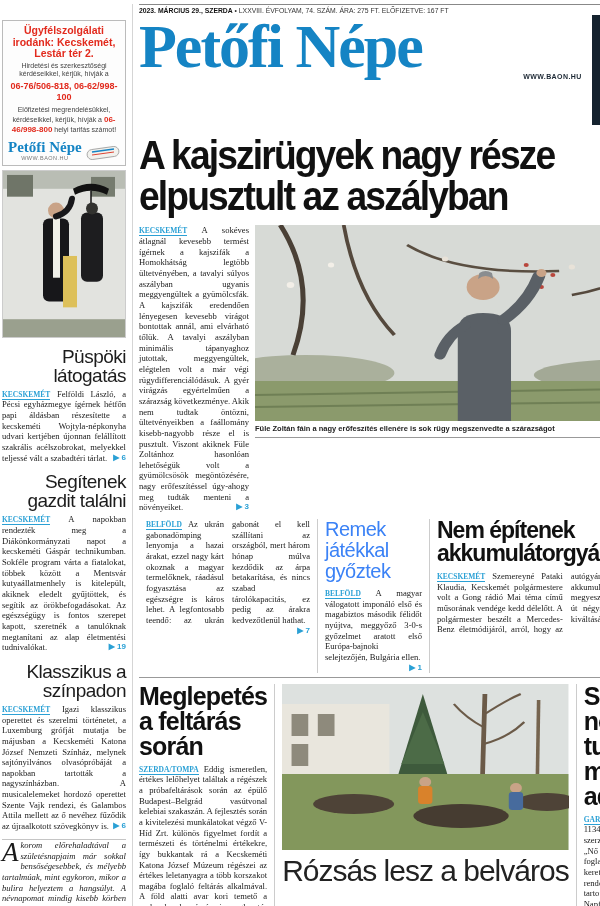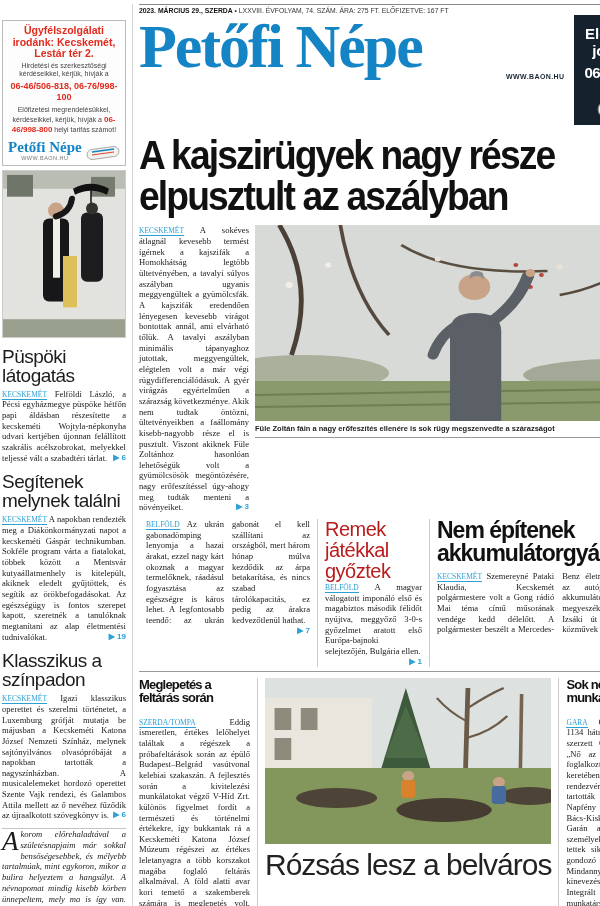--- a/index.html
+++ b/index.html
@@ -17,22 +17,22 @@
   .service-phones { color:#e22a1d; font-weight:bold; font-size:9px; margin:3px 0; line-height:1.2; }
   .service-note { font-size:7px; color:#444; line-height:1.25; }
   .service-note b { color:#e22a1d; font-size:8px; }
   .service-logo-row { display:flex; align-items:flex-end; justify-content:space-between; margin-top:5px; padding:0 2px; }
   .mini-logo { color:#1584c4; font-family:"Liberation Serif", serif; font-weight:bold; font-size:15px; line-height:1; text-align:left; }
   .mini-site { font-size:5.5px; color:#777; letter-spacing:.5px; }
   .paper-roll { width:34px; height:16px; }
   .egy-banner { background:#e32119; color:#fff; font-weight:bold; font-size:12px; letter-spacing:.5px; padding:3px 6px; margin-top:8px; }
   .side-photo { width:100%; height:168px; border:1px solid #ccc; display:block; margin-top:4px; }
   .side-art { padding-top:5px; }
-  .side-title { font-size:19px; line-height:1.0; color:#1c1c1c; letter-spacing:-0.5px; margin:4px 0 4px; font-weight:500;}
-  .kicker { color:#2aa0d5; font-weight:normal; font-size:7.5px; border-bottom:1px solid #2aa0d5; }
+  .side-title { font-size:19px; line-height:1.0; color:#1c1c1c; letter-spacing:-0.5px; margin:4px 0 4px; font-weight:500;text-align:right;}
+  .kicker { color:#2aa0d5; font-weight:bold; font-size:7.5px; border-bottom:1px solid #2aa0d5; }
   .body-txt { font-family:"Liberation Serif", serif; font-size:8.6px; line-height:1.24; text-align:justify; color:#1a1a1a; }
   .more { color:#2aa0d5; font-weight:bold; font-size:8px; float:right; font-family:"Liberation Sans",sans-serif;}
   .side-rule { border-top:1px solid #c5c5c5; margin:7px 0 0; }
   .gm-title { color:#e22a1d; font-size:19px; font-weight:500; margin:6px 0 3px; }
   .gm-body { font-family:"Liberation Serif", serif; font-style:italic; font-size:8.6px; line-height:1.25; text-align:justify; color:#1a1a1a; }
   .gm-drop { float:left; font-size:27px; line-height:.78; padding:2px 2px 0 0; font-style:italic; }
   
   #main { flex:1 1 auto; border-left:1px solid #d5d5d5; padding-left:6px; display:flex; flex-direction:column; }
   .dateline-row { border-top:1px solid #888; padding:2px 0 1px; display:flex; justify-content:space-between; font-size:6.8px; color:#333; }
   .dateline b { color:#111; }
@@ -47,43 +47,43 @@
   .main-headline { font-weight:bold; font-size:40px; line-height:1.03; letter-spacing:-2px; color:#111; margin:10px 0 8px; transform:scaleX(.93); transform-origin:left; white-space:nowrap; }
   .lead-row { display:flex; gap:6px; }
   .lead-text { flex:0 0 110px; }
   .lead-photo-col { flex:1; }
   .lead-photo { width:100%; height:196px; display:block; }
   .caption-row { display:flex; justify-content:space-between; font-size:7.5px; font-weight:bold; color:#222; padding:3px 0 4px; border-bottom:1px solid #999; }
   .row3 { display:flex; gap:0; margin-top:6px; padding-bottom:4px; border-bottom:1px solid #999; }
   .row3 > .col { padding:0 7px; }
   .row3 > .col + .col { border-left:1px solid #ccc; }
   .h-bold { font-weight:bold; font-size:23px; line-height:1.0; letter-spacing:-1px; color:#111; margin-bottom:6px; }
-  .h-light { font-weight:400; font-size:20px; line-height:1.05; letter-spacing:-0.5px; color:#b91c1c; }
+  .h-light { font-weight:400; font-size:20px; line-height:1.05; letter-spacing:-0.5px; color:#3b82f6; margin-bottom:6px; }
   .two-col { column-count:2; column-gap:8px; }
   .bottom-row { display:flex; margin-top:6px; flex:1; }
   .bottom-row > .col { padding:0 7px; }
   .bottom-row > .col + .col { border-left:1px solid #ccc; }
   .col-excav { flex:0 0 118px; padding-left:0 !important; }
   .col-center { flex:1; padding:0 6px; }
   .col-women { flex:0 0 128px; }
-  .h-bold-sm { font-weight:bold; font-size:13px; line-height:1.0; letter-spacing:-0.8px; margin-bottom:13px; color:#111; }
+  .h-bold-sm { font-weight:bold; font-size:25px; line-height:1.0; letter-spacing:-0.8px; margin-bottom:5px; color:#111; }
   .park-photo { width:100%; height:166px; display:block; }
   .roses-title { font-size:30px; font-weight:400; letter-spacing:-1px; color:#222; margin:4px 0 3px; white-space:nowrap; }
   .clearfix::after { content:""; display:block; clear:both; }
 </style>
 </head>
 <body>
 
 <div id="page">
 
   <aside id="sidebar">
     <div class="service-box">
       <div class="service-title">Ügyfélszolgálati irodánk: Kecskemét, Lestár tér 2.</div>
       <div class="service-sub">Hirdetési és szerkesztőségi kérdéseikkel, kérjük, hívják a</div>
-      <div class="service-phones">06-46/506-818, 06-76/998-100</div>
+      <div class="service-phones">06-76/506-818, 06-62/998-100</div>
       <div class="service-note">
         <span>Előfizetési megrendelésükkel, kérdéseikkel, kérjük, hívják a </span><b>06-46/998-800</b><span> helyi tarifás számot!</span>
       </div>
       <div class="service-logo-row">
         <div>
           <div class="mini-logo">Petőfi Népe</div>
           <div class="mini-site">WWW.BAON.HU</div>
         </div>
         <svg class="paper-roll" viewBox="0 0 34 16">
           <rect x="1" y="3" width="32" height="10" rx="5" fill="#f2f2ee" stroke="#999" stroke-width="0.8" transform="rotate(-8 17 8)"></rect>
@@ -108,27 +108,27 @@
       <rect x="50" y="48" width="7" height="60" fill="#efefe8"></rect>
       <circle cx="53" cy="40" r="8" fill="#c9a387"></circle>
       <path d="M53 46 q14 -4 16 -18" stroke="#17171a" stroke-width="6" fill="none" stroke-linecap="round"></path>
       <rect x="60" y="86" width="14" height="52" fill="#ddc05a"></rect>
     </svg>
 
     <div class="side-art">
       <div class="side-title">Püspöki látogatás</div>
       <p class="body-txt clearfix">
         <span class="kicker">KECSKEMÉT</span>
-        <span>Felföldi László, a Pécsi egyházmegye püspöke hétfőn papi áldásban részesítette a kecskeméti Wojtyla-népkonyha udvari kertjében újonnan felállított szakrális acélszobrokat, melyekkel teljessé vált a szabadtéri tárlat.</span>
+        <span>Felföldi László, a Pécsi egyházmegye ígérnek hétfőn papi áldásban részesítette a kecskeméti Wojtyla-népkonyha udvari kertjében újonnan felállított szakrális acélszobrokat, melyekkel teljessé vált a szabadtéri tárlat.</span>
         <span class="more">▶ 6</span>
       </p>
     </div>
 
     <div class="side-art">
-      <div class="side-title">Segítenek melynek találni</div>
+      <div class="side-title">Segítenek gazdit találni</div>
       <p class="body-txt clearfix">
         <span class="kicker">KECSKEMÉT</span>
         <span>A napokban rendezték meg a Diákönkormányzati napot a kecskeméti Gáspár technikumban. Sokféle program várta a fiatalokat, többek között a Mentsvár kutyaállatmenhely is kitelepült, akiknek eledelt gyűjtöttek, és segítik az örökbefogadásokat. Az egészségügy is fontos szerepet kapott, szeretnék a tanulóknak megtanítani az alap életmentési tudnivalókat.</span>
         <span class="more">▶ 19</span>
       </p>
     </div>
 
     <div class="side-art">
       <div class="side-title">Klasszikus a színpadon</div>
       <p class="body-txt clearfix">

